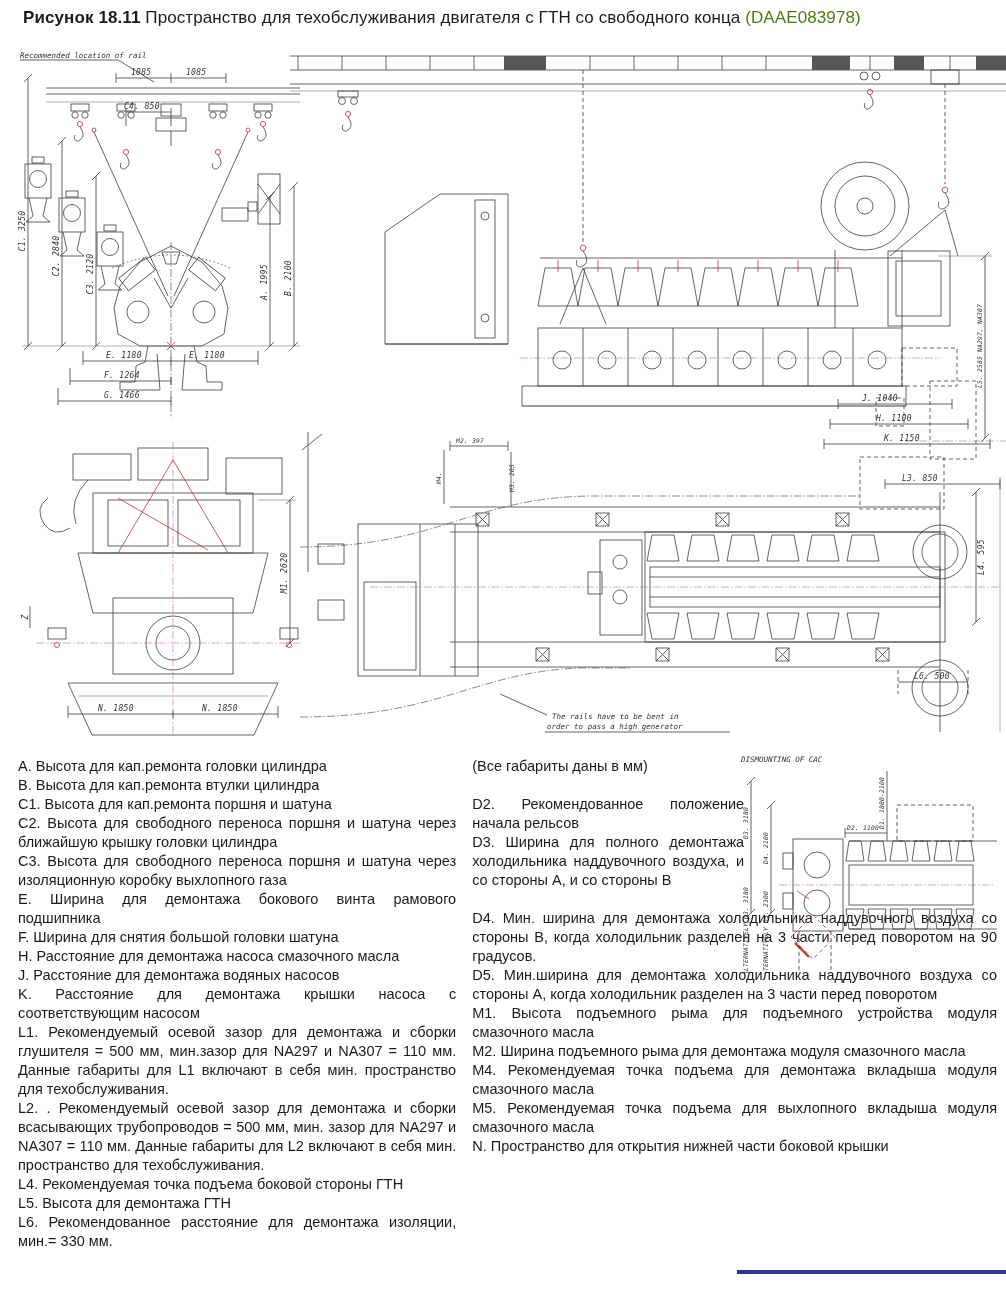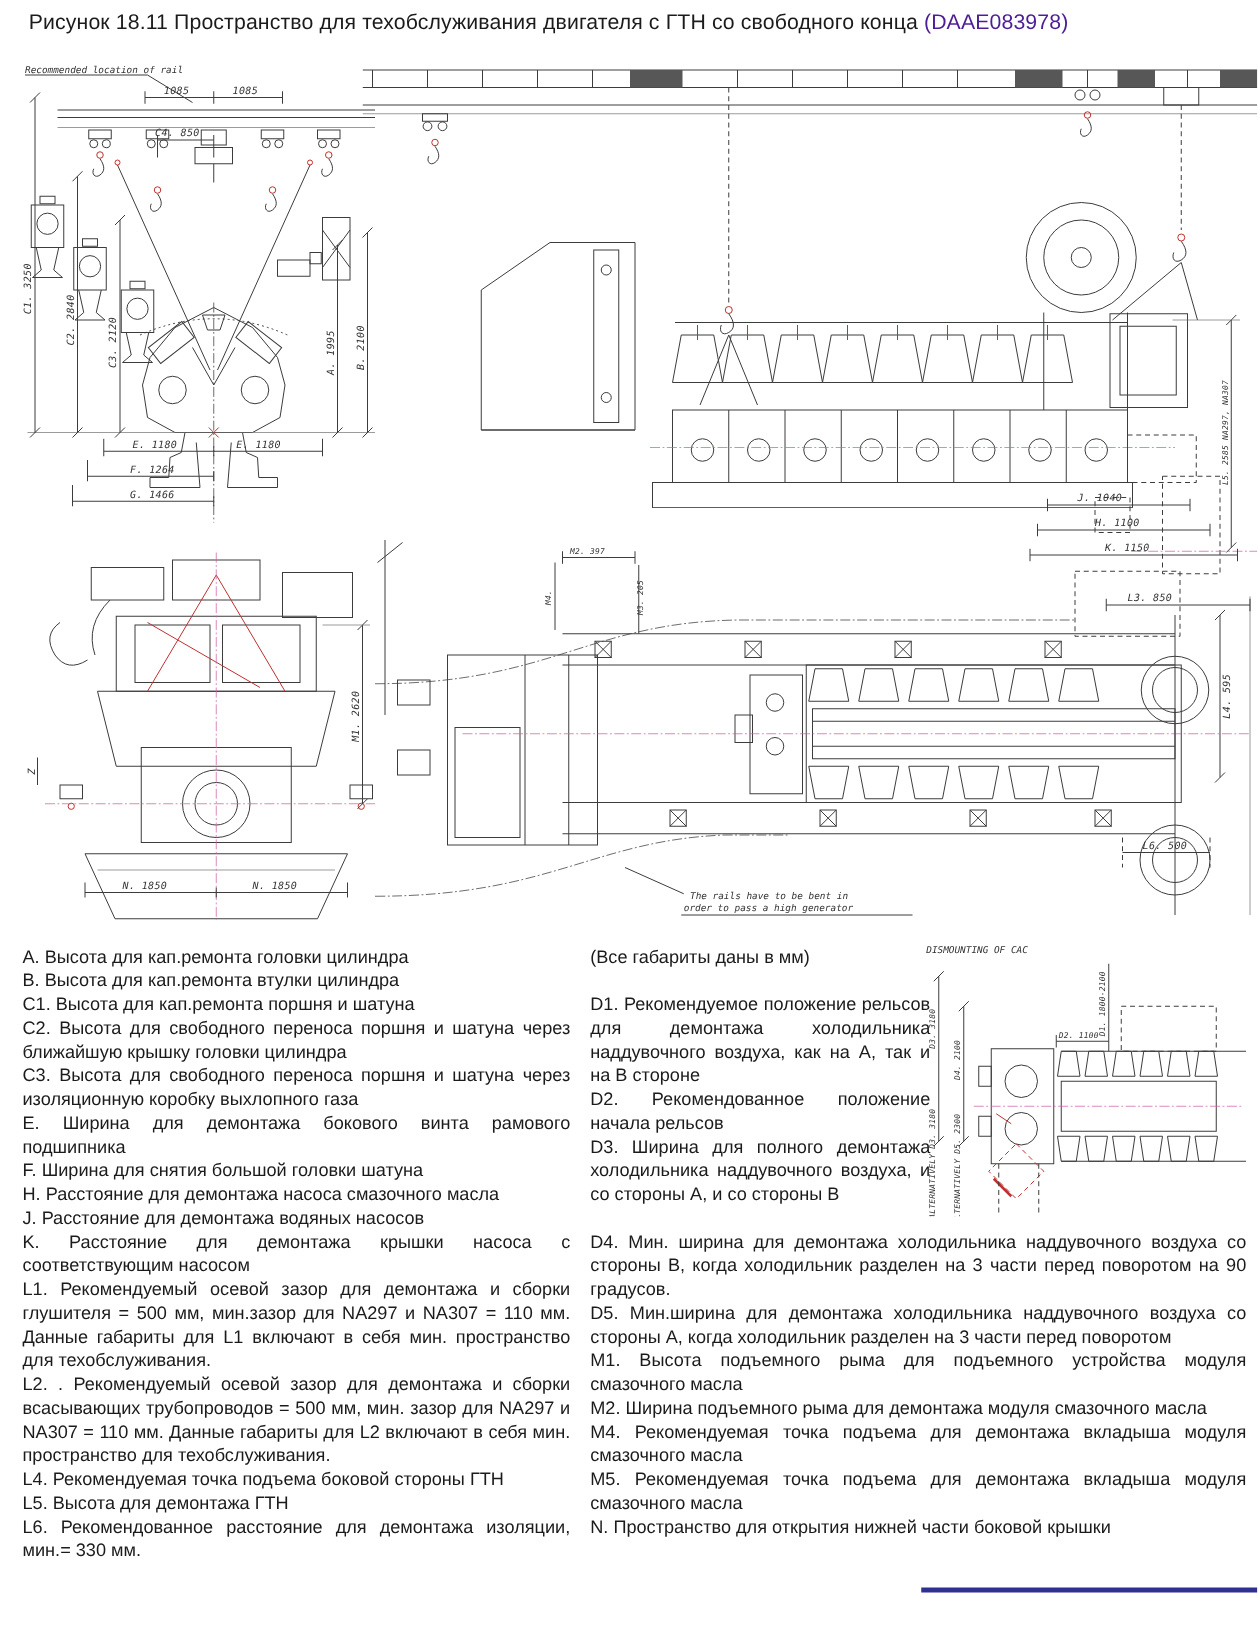--- a/index.html
+++ b/index.html
@@ -1,21 +1,21 @@
 <!DOCTYPE html>
 <html style="--accent_red: #c03030; --centerline_magenta: #d060a8; --footer_rule_blue: #2e3192; --line: #3c3c3c;"><head>
 <meta charset="utf-8">
 <style>
   html,body{margin:0;padding:0;background:#fff;}
   .page{position:relative;width:1006px;height:1304px;background:#fff;overflow:hidden;
         font-family:"Liberation Sans",sans-serif;color:#1b1b1b;}
   .title{position:absolute;left:23px;top:8px;margin:0;font-size:17px;font-weight:normal;
          letter-spacing:.1px;white-space:nowrap;}
-  .title b{font-weight:normal;}
-  .title .code{color:#4c1d95;text-align:right;}
+  .title b{font-weight:bold;}
+  .title .code{color:#4d7c0f;text-align:right;}
   .canvas{position:absolute;left:0;top:0;width:1006px;height:755px;text-align:center;}
   .dwg{position:absolute;stroke:#3c3c3c;fill:none;stroke-width:.8;}
   .dwg text{stroke:none;fill:#333;}
   .dwg .fillk{fill:#575757;stroke:none;}
   .thin{stroke-width:.55;stroke:#6d6d6d;}
   .dash{stroke-dasharray:4 3;}
   .dot{stroke-dasharray:1.5 2.5;}
   .cdash{stroke-dasharray:8 2 1.5 2;stroke-width:.6;}
   .red{stroke:var(--accent_red);}
   .redthick{stroke:var(--accent_red);stroke-width:2;}
@@ -508,21 +508,20 @@
         <p class="li">L1. Рекомендуемый осевой зазор для демонтажа и сборки глушителя = 500 мм, мин.зазор для NA297 и NA307 = 110 мм. Данные габариты для L1 включают в себя мин. пространство для техобслуживания.</p>
         <p class="li">L2. . Рекомендуемый осевой зазор для демонтажа и сборки всасывающих трубопроводов = 500 мм, мин. зазор для NA297 и NA307 = 110 мм. Данные габариты для L2 включают в себя мин. пространство для техобслуживания.</p>
         <p class="li">L4. Рекомендуемая точка подъема боковой стороны ГТН</p>
         <p class="li">L5. Высота для демонтажа ГТН</p>
         <p class="li">L6. Рекомендованное расстояние для демонтажа изоляции, мин.= 330 мм.</p>
       </div>
     <div class="col right">
       <p class="units">(Все габариты даны в мм)</p>
       <div class="narrow">
 
-      <p class="li">D1. Рекомендуемое положение рельсов для демонтажа холодильника наддувочного воздуха, как на A, так и на B стороне</p>
           <p class="li">D2. Рекомендованное положение начала рельсов</p>
           <p class="li">D3. Ширина для полного демонтажа холодильника наддувочного воздуха, и со стороны A, и со стороны B</p>
         </div>
 
       <svg class="dwg cac" style="width:258px;height:220px" viewBox="0 0 258 220">
         <text class="note" x="2" y="9">DISMOUNTING OF CAC</text>
         <g>
           <line x1="12" y1="28" x2="12" y2="160"></line>
             <line x1="8" y1="32" x2="16" y2="24"></line>
             <line x1="8" y1="164" x2="16" y2="156"></line>
@@ -572,20 +571,20 @@
         </g>
       </svg>
 
       <div class="wide">
 
       <p class="li">D4. Мин. ширина для демонтажа холодильника наддувочного воздуха со стороны B, когда холодильник разделен на 3 части перед поворотом на 90 градусов.</p>
           <p class="li">D5. Мин.ширина для демонтажа холодильника наддувочного воздуха со стороны A, когда холодильник разделен на 3 части перед поворотом</p>
           <p class="li">M1. Высота подъемного рыма для подъемного устройства модуля смазочного масла</p>
           <p class="li">M2. Ширина подъемного рыма для демонтажа модуля смазочного масла</p>
           <p class="li">M4. Рекомендуемая точка подъема для демонтажа вкладыша модуля смазочного масла</p>
-          <p class="li">M5. Рекомендуемая точка подъема для демонтажа вкладыша модуля смазочного масла</p>
+          <p class="li">M5. Рекомендуемая точка подъема для выхлопного вкладыша модуля смазочного масла</p>
           <p class="li">N. Пространство для открытия нижней части боковой крышки</p>
         </div>
     </div>
   </div>
 
   <div class="footer-rule"></div>
 </div>
 
 </body></html>

